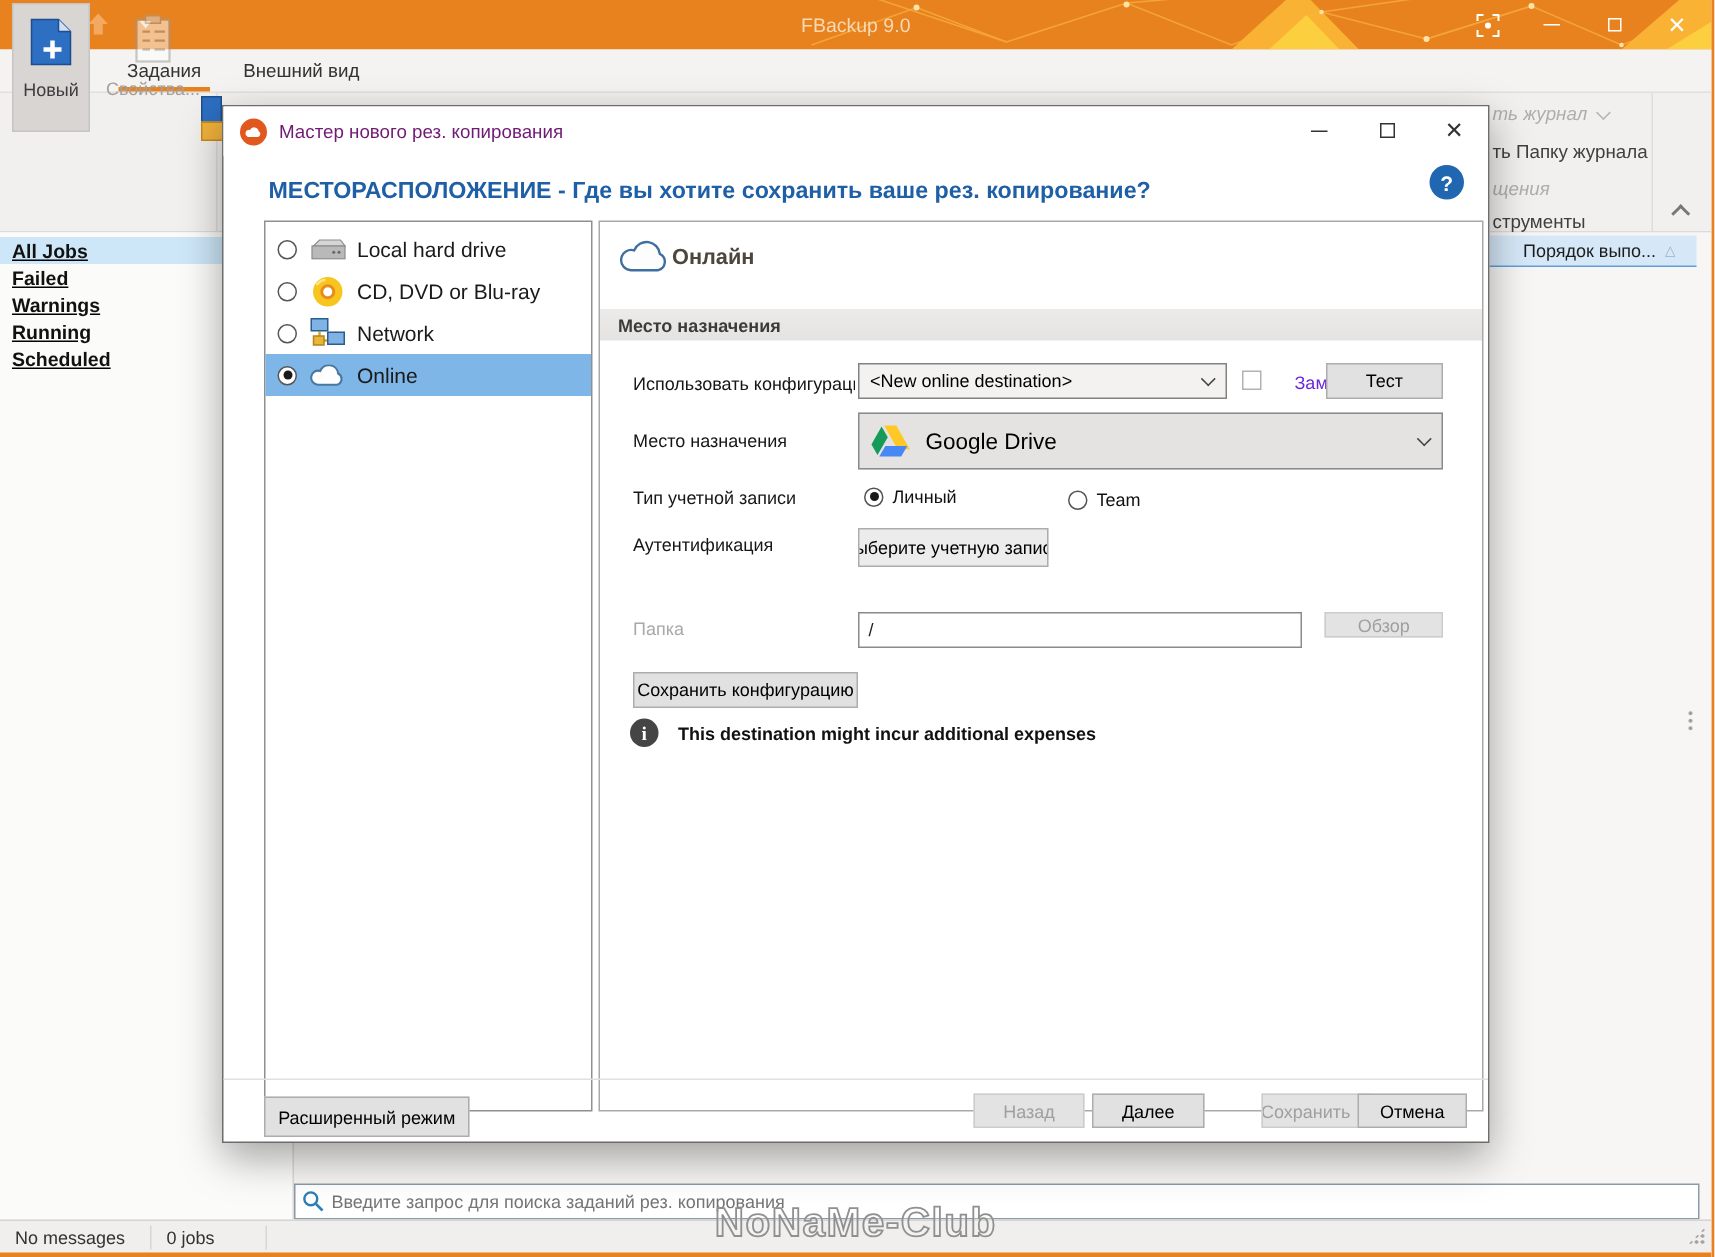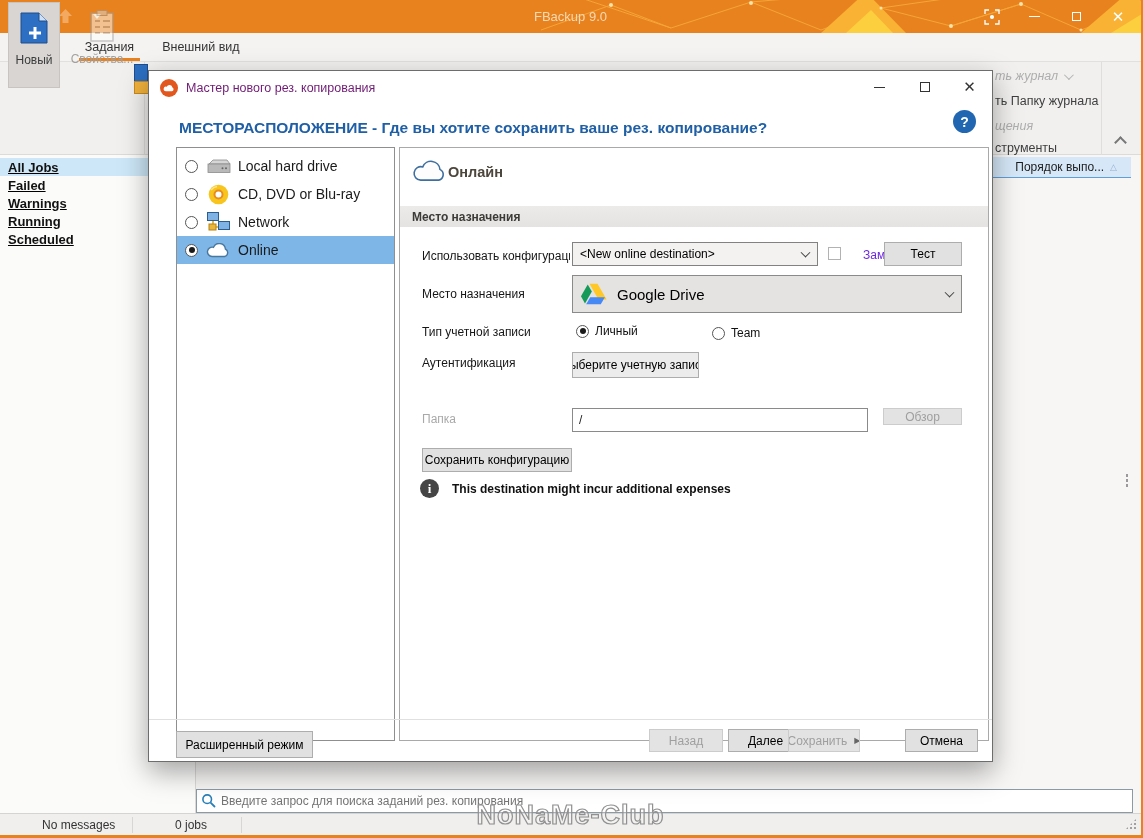--- a/index.html
+++ b/index.html
@@ -51,21 +51,21 @@
   .sort-glyph { font-size:9px; color:#93b3cf; }
   .split-dots { position:absolute; right:12px; top:318px; width:4px; height:16px;
                 background-image:radial-gradient(#9a9a9a 1px, transparent 1.3px); background-size:4px 5px; }
 
   
   .searchbar { position:absolute; left:196px; top:789px; width:937px; height:24px; background:#fff; border:1px solid #8a9aa6; display:flex; align-items:center; padding-left:4px; gap:4px; }
   .searchbar input { flex:1; border:none; outline:none; font-size:12px; color:#444; background:transparent; }
 
   
   .statusbar { position:absolute; left:0; top:813px; width:100%; height:25px; background:#f0efee; border-top:1px solid #d6d4d2; border-bottom:3px solid #e8821e; display:flex; align-items:center; font-size:12px; color:#333; }
-  .sb-cell { padding:0 10px;margin-left:32px; }
+  .sb-cell { padding:0 10px; }
   .sb-sep { width:1px; height:16px; background:#d8d6d4; }
   .grip { position:absolute; right:4px; bottom:5px; width:12px; height:12px;
           background-image:radial-gradient(#a0a0a0 1px, transparent 1.3px); background-size:4px 4px;
           clip-path:polygon(100% 0, 100% 100%, 0 100%); }
 
   .watermark { position:absolute; left:0; right:0; top:800px; text-align:center; font-size:27px; font-weight:bold; letter-spacing:1px;
                color:rgba(250,250,250,0.25); -webkit-text-stroke:1.2px #909090; z-index:60; pointer-events:none; }
 
   
   .dialog { position:absolute; left:148px; top:70px; width:845px; height:692px; background:#fff; border:1px solid #6d6d6d;
@@ -392,20 +392,20 @@
       <div class="info-row">
         <span class="info-ic">i</span>
         <span class="info-txt">This destination might incur additional expenses</span>
       </div>
     </div>
 
     <div class="dlg-footer-sep"></div>
     <div class="btn pbtn" style="left:27px; top:660px; width:137px; height:27px">Расширенный режим</div>
     <div class="btn pbtn disabled" style="left:500px; top:658px; width:74px; height:23px">Назад</div>
     <div class="btn pbtn" style="left:579px; top:658px; width:75px; height:23px">Далее</div>
-    <div class="btn pbtn disabled" style="left:639px; top:658px; width:72px; height:23px">
+    <div class="btn pbtn disabled" style="left:692px; top:658px; width:72px; height:23px">
       <span>Сохранить</span>
         <span class="save-arrow">▶</span>
     </div>
     <div class="btn pbtn" style="left:756px; top:658px; width:73px; height:23px">Отмена</div>
   </div>
 
 </div>
 
 </body></html>

